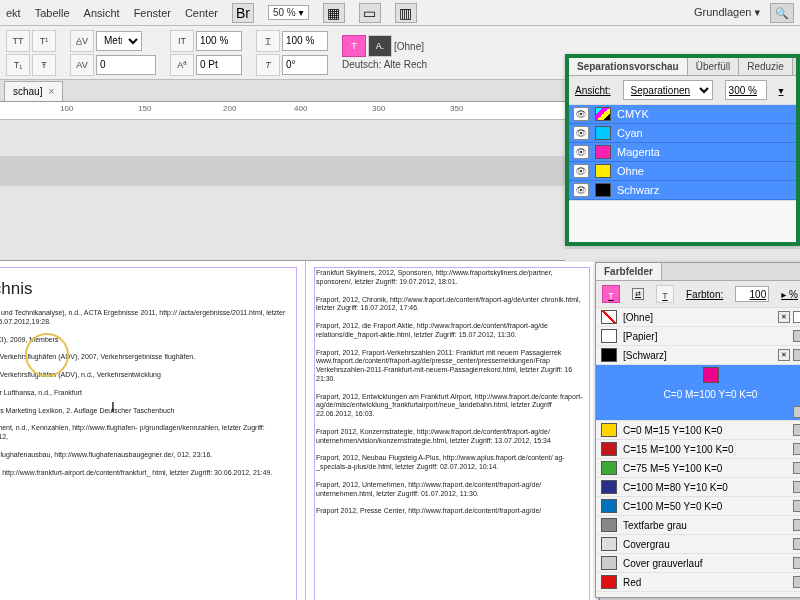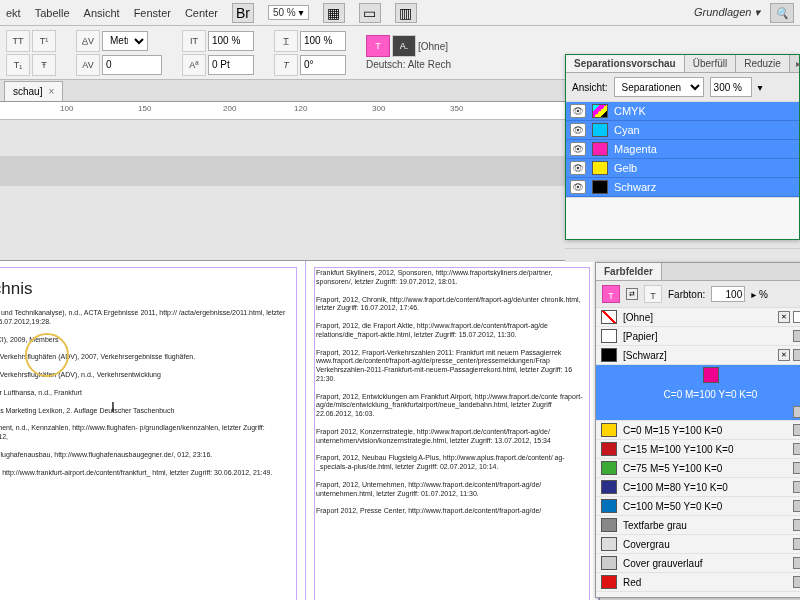--- a/index.html
+++ b/index.html
@@ -1,26 +1,26 @@
 <!DOCTYPE html>
 <html><head>
 <meta charset="utf-8">
 <style>
   * { box-sizing: border-box; margin: 0; padding: 0; font-family: "Segoe UI", Tahoma, sans-serif; }
   body { background: #e8e8e8; overflow: hidden; width: 800px; height: 600px; position: relative; font-size: 11px; }
 
   .menubar { display: flex; align-items: center; height: 26px; background: #f0f0f0; border-bottom: 1px solid #bbb; padding: 0 6px; gap: 14px; }
   .menubar span { color: #333; }
-  .menu-right { margin-left: auto; display: flex; align-items: center; gap: 10px; font-style: italic; }
+  .menu-right { margin-left: auto; display: flex; align-items: center; gap: 10px; }
   .iconbtn { width: 22px; height: 20px; background: #e0e0e0; border: 1px solid #aaa; display: flex; align-items: center; justify-content: center; font-size: 14px; }
   .zoom-sel { border: 1px solid #aaa; padding: 1px 4px; background: #fff; font-size: 10px; }
   .workspace-dd { color: #555; }
   .search-ic { width: 24px; height: 20px; background: #d8d8d8; border: 1px solid #aaa; text-align:center; line-height:18px;}
 
-  .toolbar { display: flex; align-items: center; height: 54px; background: #f0f0f0; border-bottom: 1px solid #bbb; padding: 2px 6px; gap: 20px; }
+  .toolbar { display: flex; align-items: center; height: 54px; background: #f0f0f0; border-bottom: 1px solid #bbb; padding: 2px 6px; gap: 14px; }
   .tool-col { display: flex; flex-direction: column; gap: 2px; }
   .tool-row { display: flex; gap: 2px; align-items:center;}
   .t-ic { width: 24px; height: 22px; background: #f6f6f6; border: 1px solid #ccc; font-size: 9px; text-align:center; line-height:20px; color:#444;}
   .t-ic.sel { background: #ff5cc8; border-color:#d040a0; color:#fff;}
   .t-ic.dark { background: #444; color:#fff;}
   .t-input { width: 46px; height: 20px; border: 1px solid #aaa; background: #fff; font-size: 10px; padding: 0 3px;}
   .t-label { font-size: 10px; color:#444;}
 
   .tabbar { height: 22px; background: #e0e0e0; display: flex; align-items: flex-end; padding-left: 4px; border-bottom: 1px solid #999;}
   .tab { height: 20px; background: #f5f5f5; border: 1px solid #aaa; border-bottom: none; padding: 2px 8px; font-size: 10px; display:flex; align-items:center; gap:6px;}
@@ -33,26 +33,26 @@
   .spread { position:absolute; left:-40px; top:10px; width:640px; height:560px; background:#fff; border:1px solid #999;}
   .page-col { position:absolute; top:0; bottom:0; border-right:1px solid #c0a8ff;}
   .col-left { left:0; width:345px;}
   .col-right { left:345px; right:0;}
   .page-title{ font-size:17px; font-weight:300; margin:18px 0 10px 10px; color:#222;}
   .para { font-size:7px; color:#222; line-height:1.25; margin:3px 10px 9px 10px;}
   .hl-circle{ position:absolute; width:44px; height:44px; border:2px solid #e6c14d; border-radius:50%;}
   .cursor-i{ position:absolute; font-size:14px; color:#000;}
 
   
-  .panel-sep { position:absolute; left:565px; top:54px; width:235px; background:#1d4ed8; border:1px solid #15803d; box-shadow:0 1px 4px rgba(0,0,0,.25);}
+  .panel-sep { position:absolute; left:565px; top:54px; width:235px; background:#1d4ed8; border:4px solid #15803d; box-shadow:0 1px 4px rgba(0,0,0,.25);}
   .p-tabs { display:flex; background:#dcdcdc; border-bottom:1px solid #aaa; font-size:10px;}
   .p-tab { padding:3px 8px; border-right:1px solid #aaa; background:#e8e8e8; color:#444;}
   .p-tab.active{ background:#f3f3f3; font-weight:bold;}
   .p-close{ margin-left:auto; padding:3px 6px; color:#666;}
-  .p-row { display:flex; align-items:center; gap:6px; padding:4px 6px; border-bottom:1px solid #ddd; font-size:10px;}
+  .p-row { display:flex; align-items:center; gap:12px; padding:4px 6px; border-bottom:1px solid #ddd; font-size:10px;text-decoration:underline;}
   .p-row.head { background:#eaeaea;}
   .sep-item{ display:flex; align-items:center; gap:6px; padding:2px 4px; background:#4a90ff; color:#fff; border-bottom:1px solid #3a78dd;}
   .eye{ width:16px; height:14px; background:#fff; border:1px solid #888; border-radius:2px; font-size:9px; text-align:center; line-height:12px; color:#333;}
   .sw{ width:16px; height:14px; border:1px solid #555; flex:0 0 16px;}
 
   .panel-swatch{ position:absolute; left:595px; top:262px; width:231px; bottom:2px; background:#f3f3f3; border:1px solid #999; box-shadow:0 1px 4px rgba(0,0,0,.25); display:flex; flex-direction:column;}
   .swatch-list{ overflow-y:auto; flex:1;}
   .sw-row{ display:flex; align-items:center; gap:6px; padding:2px 5px; font-size:10px; border-bottom:1px solid #e2e2e2;}
   .sw-row.sel{ background:#4a90ff; color:#fff;flex-direction:column;}
   .sw-ic-right{ margin-left:auto; display:flex; gap:3px;}
@@ -138,21 +138,21 @@
   <div class="tab">
       <span>schau]</span>
       <span class="x">×</span>
     </div>
 </div>
 
 <div class="ruler">
   <span style="left:60px">100</span>
   <span style="left:138px">150</span>
   <span style="left:223px">200</span>
-  <span style="left:294px">120</span>
+  <span style="left:294px">400</span>
   <span style="left:372px">300</span>
   <span style="left:450px">350</span>
 </div>
 
 <div class="canvas">
   <div style="position:absolute;left:0;top:36px;right:0;height:30px;background:#cfcfcf;"></div>
   <div class="spread" style="top:140px;">
     <div class="page-col col-left">
       <div style="position:absolute;left:8px;right:8px;top:6px;bottom:6px;border:1px solid #c9a8ff;"></div>
       <div class="page-title">zeichnis</div>
@@ -212,21 +212,21 @@
         <span>Cyan</span>
       </div>
       <div class="sep-item">
         <div class="eye">👁</div>
         <div class="sw" style="background:#ff1fb0"></div>
         <span>Magenta</span>
       </div>
       <div class="sep-item">
         <div class="eye">👁</div>
         <div class="sw" style="background:#ffeb00"></div>
-        <span>Gelb</span>
+        <span>Ohne</span>
       </div>
       <div class="sep-item">
         <div class="eye">👁</div>
         <div class="sw" style="background:#000"></div>
         <span>Schwarz</span>
       </div>
     </div>
   <div style="height:42px;background:#f7f7f7;border-top:1px solid #ddd;"></div>
 </div>
 <div class="bottom-bar"></div>

